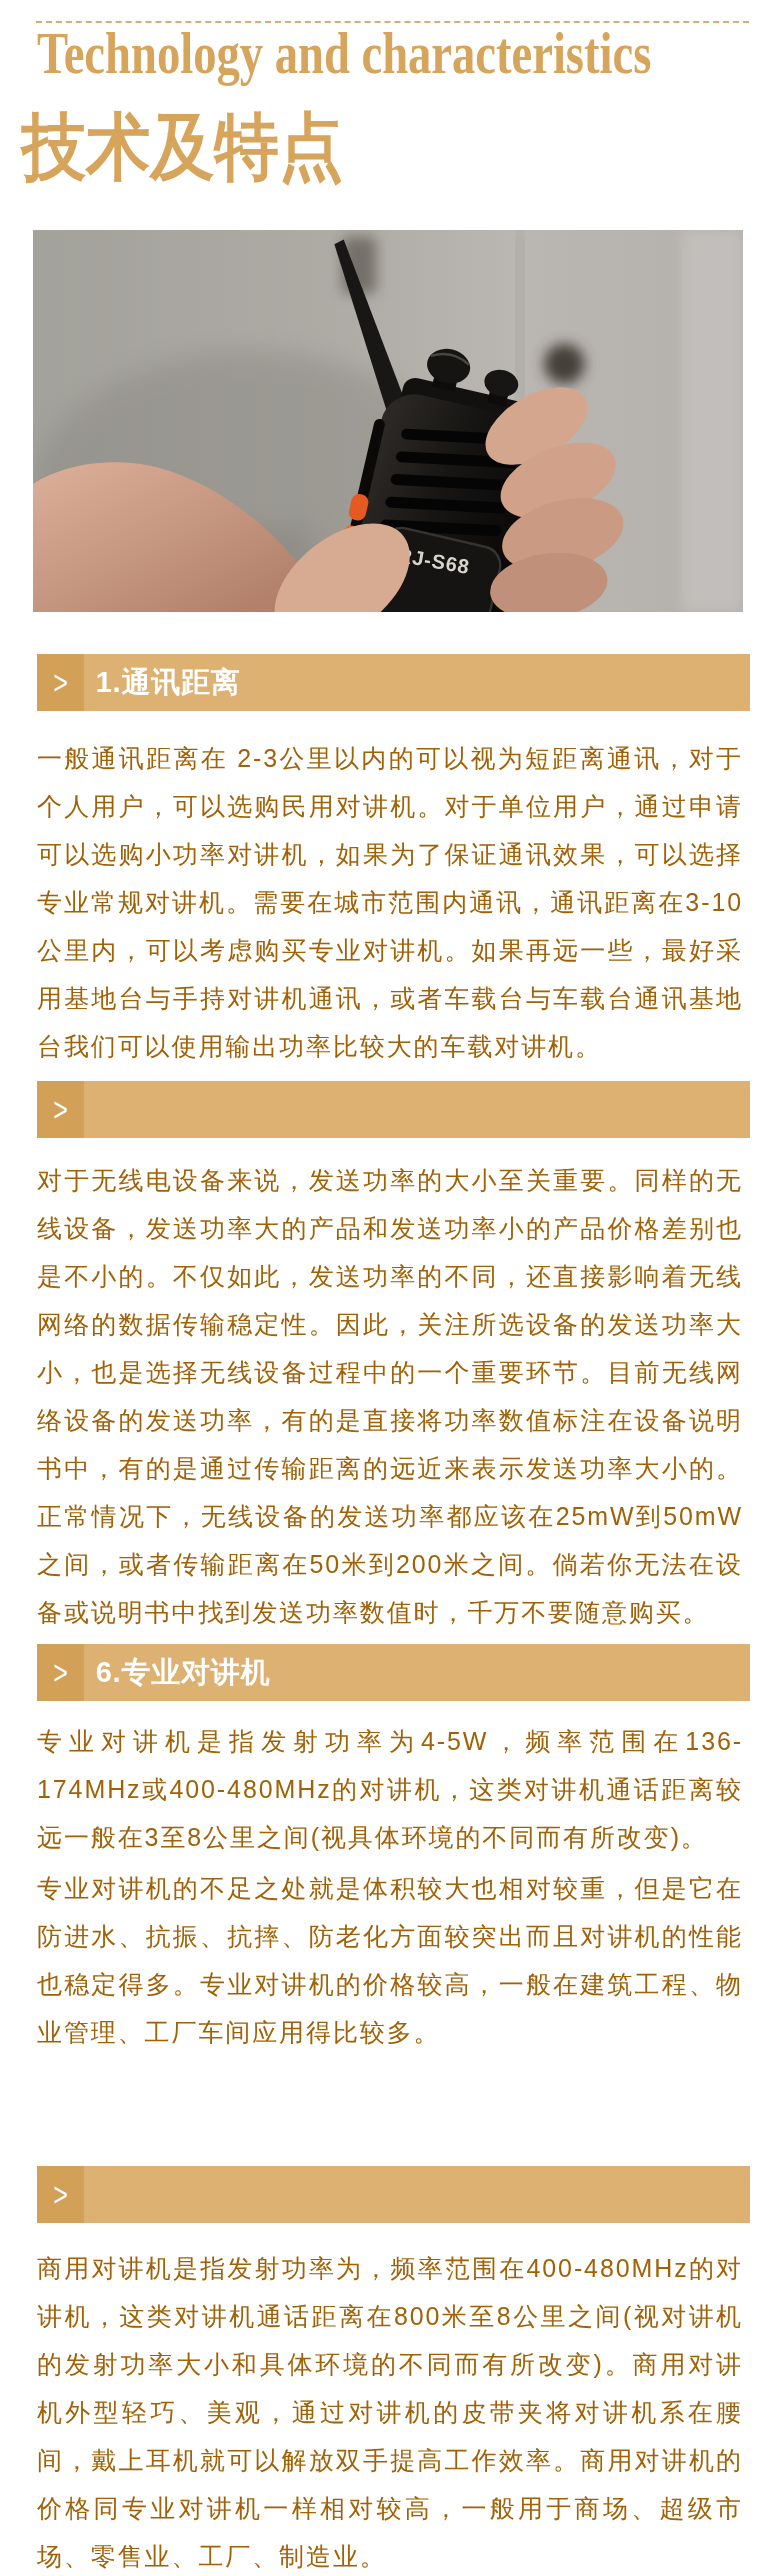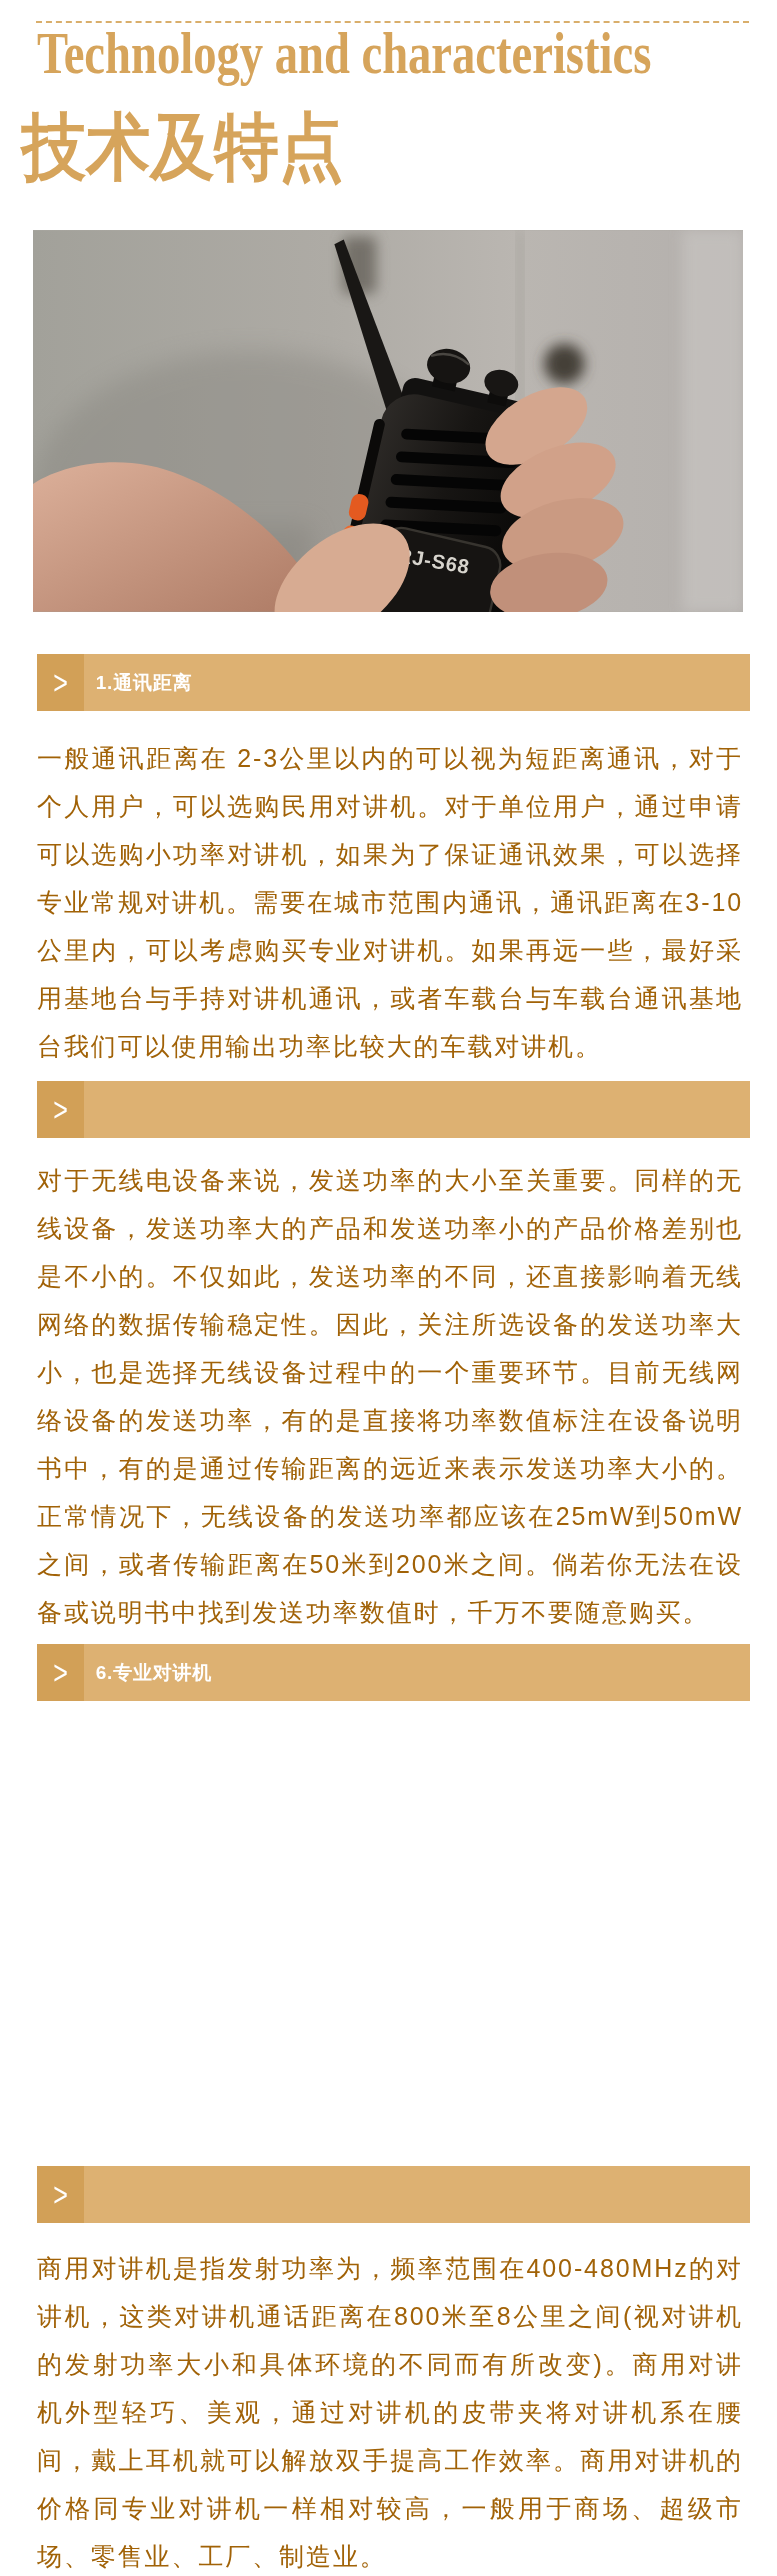--- a/index.html
+++ b/index.html
@@ -8,21 +8,21 @@
     font-family:"Liberation Sans","DejaVu Sans",sans-serif;
   }
   .rule{position:absolute;left:36px;top:21px;width:713px;height:0;border-top:2.3px dashed #d9ae6b}
   .title-en{position:absolute;left:34px;top:28px}
   .title-zh{position:absolute;left:20px;top:99px}
   .hero{position:absolute;left:33px;top:230px;width:710px;height:382px;overflow:hidden;background:#aeaba5}
   .bar{position:absolute;left:37px;width:713px;height:57px;background:#ddb172;display:flex;align-items:stretch}
   .bar-tab{width:47px;flex:0 0 47px;background:#d2a057;display:flex;align-items:center;justify-content:center}
   .chev{color:#ffffff;font-size:25px;line-height:1;transform:scaleY(1.3);font-weight:400}
   .bar-title{margin:0;padding-left:11.7px;display:flex;align-items:center;color:#ffffff;
-    font-size:19px;font-weight:bold;letter-spacing:0.8px}
+    font-size:29px;font-weight:bold;letter-spacing:0.8px}
   .txt{position:absolute;left:37px;width:706px;color:#a16207;font-size:25px;line-height:48px;
     letter-spacing:1.9px;text-align:justify}
   .txt p{margin:0}
   .txt p + p{margin-top:3.1px}
   .t1{top:654px}.x1{top:734px}
   .t2{top:1081px}.x2{top:1156px}
   .t3{top:1644px}.x3{top:1717px}
   .t4{top:2166px}.x4{top:2244px}
 </style>
 </head>
@@ -130,20 +130,22 @@
   <p>对于无线电设备来说，发送功率的大小至关重要。同样的无线设备，发送功率大的产品和发送功率小的产品价格差别也是不小的。不仅如此，发送功率的不同，还直接影响着无线网络的数据传输稳定性。因此，关注所选设备的发送功率大小，也是选择无线设备过程中的一个重要环节。目前无线网络设备的发送功率，有的是直接将功率数值标注在设备说明书中，有的是通过传输距离的远近来表示发送功率大小的。正常情况下，无线设备的发送功率都应该在25mW到50mW之间，或者传输距离在50米到200米之间。倘若你无法在设备或说明书中找到发送功率数值时，千万不要随意购买。</p>
 </div>
 
 <div class="bar t3">
   <span class="bar-tab">
       <span class="chev">&gt;</span>
     </span>
   <h2 class="bar-title">6.专业对讲机</h2>
 </div>
 <div class="txt x3">
+  <p>专业对讲机是指发射功率为4-5W，频率范围在136-174MHz或400-480MHz的对讲机，这类对讲机通话距离较远一般在3至8公里之间(视具体环境的不同而有所改变)。</p>
+  <p>专业对讲机的不足之处就是体积较大也相对较重，但是它在防进水、抗振、抗摔、防老化方面较突出而且对讲机的性能也稳定得多。专业对讲机的价格较高，一般在建筑工程、物业管理、工厂车间应用得比较多。</p>
 </div>
 
 <div class="bar t4">
   <span class="bar-tab">
       <span class="chev">&gt;</span>
     </span>
 </div>
 <div class="txt x4">
   <p>商用对讲机是指发射功率为，频率范围在400-480MHz的对讲机，这类对讲机通话距离在800米至8公里之间(视对讲机的发射功率大小和具体环境的不同而有所改变)。商用对讲机外型轻巧、美观，通过对讲机的皮带夹将对讲机系在腰间，戴上耳机就可以解放双手提高工作效率。商用对讲机的价格同专业对讲机一样相对较高，一般用于商场、超级市场、零售业、工厂、制造业。</p>
 </div>

